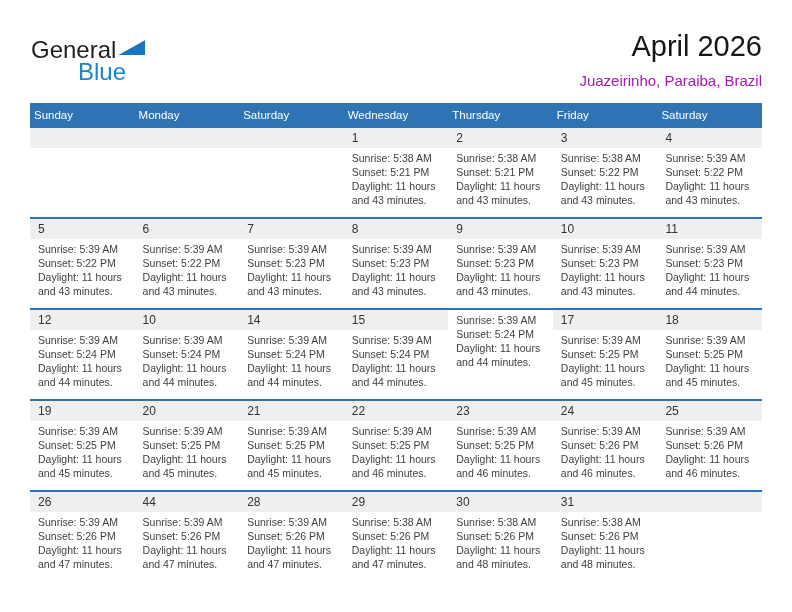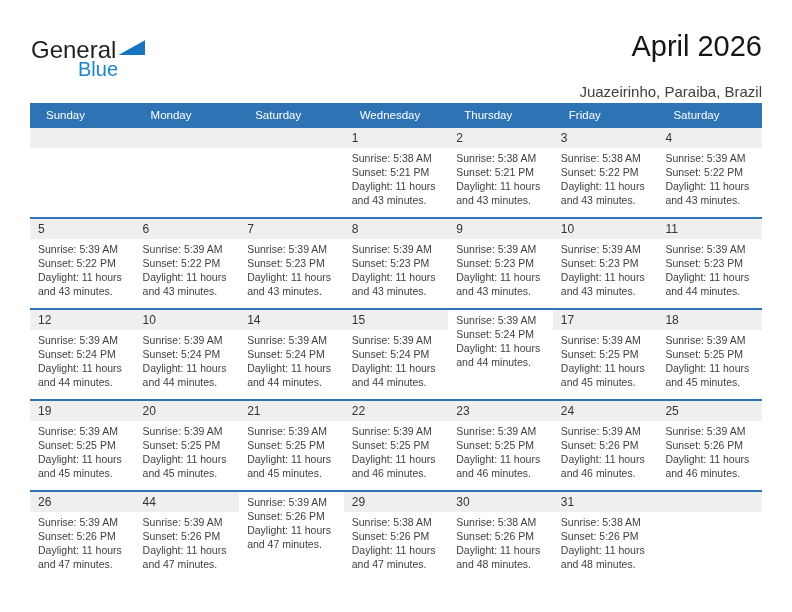--- a/index.html
+++ b/index.html
@@ -12,32 +12,32 @@
   }
   
   .logo{position:absolute;left:31px;top:36px;width:200px;}
   .logo-line1{font-size:24px;color:#1f1f1f;letter-spacing:0px;display:flex;align-items:flex-start;}
   .logo-word1{font-weight:500;}
   .logo-tri{
     display:inline-block;width:27px;height:15px;margin-left:2px;margin-top:4px;
     background:#1874bd;
     clip-path:polygon(100% 0,100% 100%,0 100%);
   }
-  .logo-line2{font-size:20px;color:#1b84cb;font-weight:500;margin-top:-6px;padding-left:47px;}
+  .logo-line2{font-size:24px;color:#1b84cb;font-weight:500;margin-top:-6px;padding-left:47px;}
   .title-block{position:absolute;right:30px;top:30px;text-align:right;}
   .title{font-size:29px;color:#161616;}
-  .subtitle{font-size:15px;color:#404040;margin-top:20px;}
+  .subtitle{font-size:15px;color:#a21caf;margin-top:9px;}
 
   
   .calendar{position:absolute;left:30px;top:103px;width:732px;}
   .weekday-row{
     display:grid;grid-template-columns:repeat(7,1fr);
     background:#2e74b5;height:23px;align-items:center;
   }
-  .weekday{color:#ffffff;font-size:11.5px;padding-left:16px;}
+  .weekday{color:#ffffff;font-size:11.5px;padding-left:4px;}
   .week-row{
     display:grid;grid-template-columns:repeat(7,1fr);
     border-top:2px solid #2e74b5;
     height:89px;
   }
   .day-cell{overflow:hidden;}
   .day-num{
     background:#efeff0;height:20px;line-height:20px;
     font-size:12px;color:#333333;padding-left:8px;
   }
@@ -297,20 +297,21 @@
         </div>
         <div class="day-cell">
           <div class="day-num">44</div>
           <div class="cell-body">
             <div>Sunrise: 5:39 AM</div>
             <div>Sunset: 5:26 PM</div>
             <div>Daylight: 11 hours and 47 minutes.</div>
           </div>
         </div>
         <div class="day-cell">
+          <div class="day-num">28</div>
           <div class="cell-body">
             <div>Sunrise: 5:39 AM</div>
             <div>Sunset: 5:26 PM</div>
             <div>Daylight: 11 hours and 47 minutes.</div>
           </div>
         </div>
         <div class="day-cell">
           <div class="day-num">29</div>
           <div class="cell-body">
             <div>Sunrise: 5:38 AM</div>

